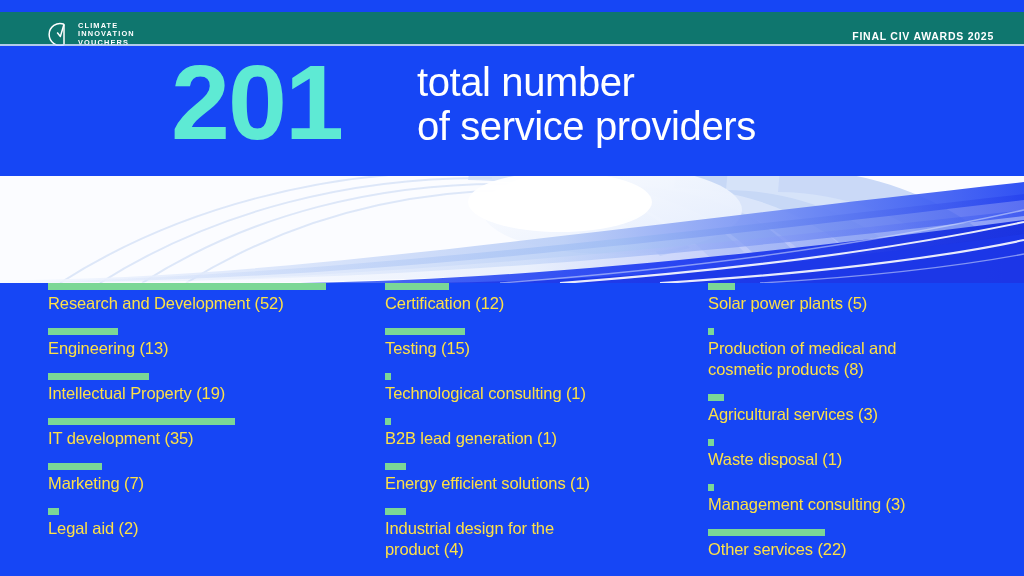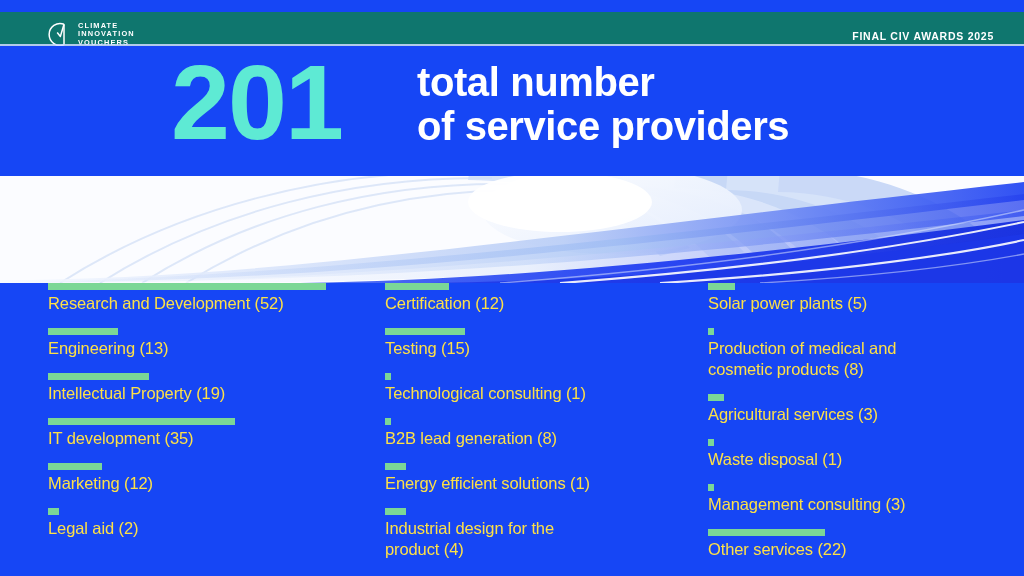--- a/index.html
+++ b/index.html
@@ -38,21 +38,21 @@
   .hero{
     position:absolute;left:0;top:46px;width:1024px;height:129px;background:#1646f5;
   }
   .hero-number{
     position:absolute;left:171px;top:-4px;
     color:#5eead4;font-size:106px;line-height:120px;font-weight:bold;
     letter-spacing:-2px;
   }
   .hero-text{
     position:absolute;left:417px;top:14px;
-    color:#ffffff;font-size:40px;line-height:44px;font-weight:700;
+    color:#ffffff;font-size:40px;line-height:44px;font-weight:400;
     letter-spacing:-.4px;white-space:pre-line;
   }
 
   
   .band{
     position:absolute;left:0;top:176px;width:1024px;height:107px;
     background:#fbfcff;overflow:hidden;
   }
   .band svg{display:block;width:1024px;height:107px;}
 
@@ -188,21 +188,21 @@
       <div class="item">
         <div class="item-bar" style="width: 101px; background: rgb(123, 215, 150);"></div>
         <div class="item-label">Intellectual Property (19)</div>
       </div>
       <div class="item">
         <div class="item-bar" style="width: 187px; background: rgb(123, 215, 150);"></div>
         <div class="item-label">IT development (35)</div>
       </div>
       <div class="item">
         <div class="item-bar" style="width: 54px; background: rgb(123, 215, 150);"></div>
-        <div class="item-label">Marketing (12)</div>
+        <div class="item-label">Marketing (7)</div>
       </div>
       <div class="item">
         <div class="item-bar" style="width: 11px; background: rgb(123, 215, 150);"></div>
         <div class="item-label">Legal aid (2)</div>
       </div>
     </div>
 
     <div class="col col-2">
       <div class="item">
         <div class="item-bar" style="width: 64px; background: rgb(123, 215, 150);"></div>
@@ -211,21 +211,21 @@
       <div class="item">
         <div class="item-bar" style="width: 80px; background: rgb(123, 215, 150);"></div>
         <div class="item-label">Testing (15)</div>
       </div>
       <div class="item">
         <div class="item-bar" style="width: 6px; background: rgb(123, 215, 150);"></div>
         <div class="item-label">Technological consulting (1)</div>
       </div>
       <div class="item">
         <div class="item-bar" style="width: 6px; background: rgb(123, 215, 150);"></div>
-        <div class="item-label">B2B lead generation (8)</div>
+        <div class="item-label">B2B lead generation (1)</div>
       </div>
       <div class="item">
         <div class="item-bar" style="width: 21px; background: rgb(123, 215, 150);"></div>
         <div class="item-label">Energy efficient solutions (1)</div>
       </div>
       <div class="item">
         <div class="item-bar" style="width: 21px; background: rgb(123, 215, 150);"></div>
         <div class="item-label">Industrial design for the
 product (4)</div>
       </div>

